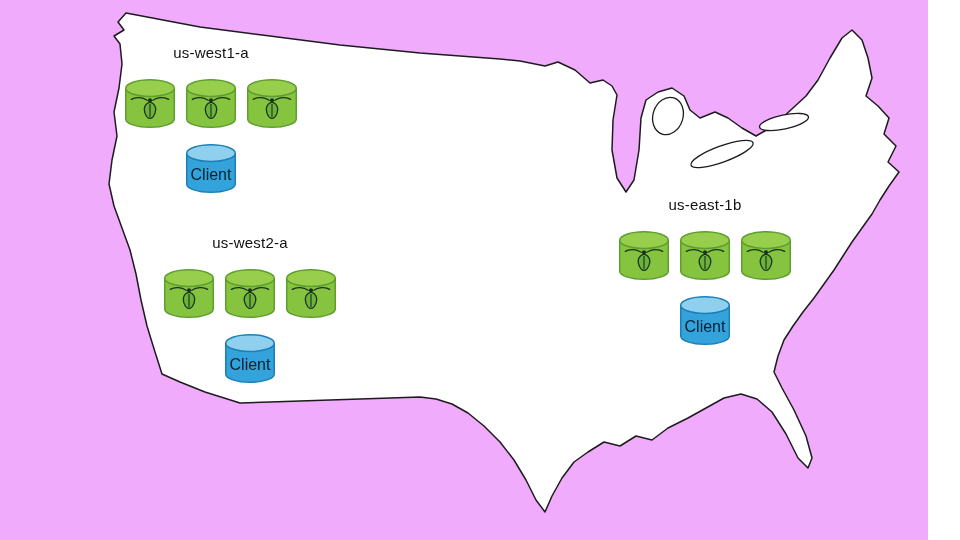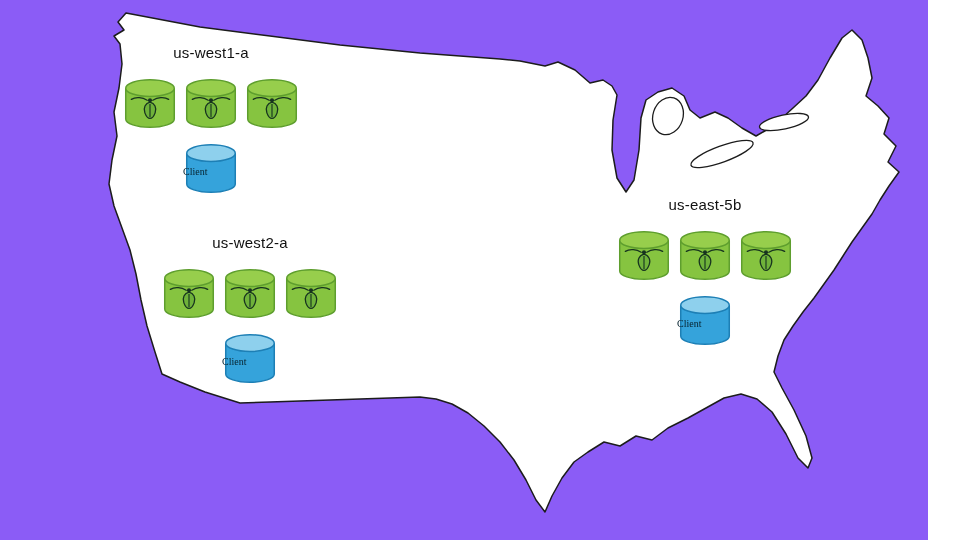--- a/index.html
+++ b/index.html
@@ -1,35 +1,35 @@
 <!DOCTYPE html>
 <html><head>
 <meta charset="utf-8">
 <style>
   html,body{margin:0;padding:0;background:#ffffff;}
   .stage{
     position:relative;
     width:928px;height:540px;
     overflow:hidden;
     font-family:"Liberation Sans", sans-serif;
-    background:#8b5cf6;
+    background:#f0abfc;
   }
   .map-svg{position:absolute;left:0;top:0;width:960px;height:540px;}
   .region{position:absolute;display:flex;flex-direction:column;align-items:center;}
   .region-label{
     font-size:15px;color:#111;letter-spacing:.2px;
     margin-bottom:14px;white-space:nowrap;
   }
   .nodes-row{display:flex;gap:5px;}
   .node-cyl svg{display:block;}
   .client-wrap{position:relative;margin-top:7px;width:56px;height:58px;}
   .client-wrap svg{display:block;}
   .client-label{
     position:absolute;left:0;top:26px;width:100%;
-    text-align:left;font-size:10px;color:#06222e;font-family:Liberation Serif, serif;
+    text-align:center;font-size:16px;color:#06222e;
   }
   .defs-holder{position:absolute;width:0;height:0;overflow:hidden;}
 </style>
 </head>
 <body>
 
 <div class="stage">
 
   <svg class="defs-holder" aria-hidden="true">
     <defs>
@@ -118,21 +118,21 @@
     </div>
     <div class="client-wrap">
       <svg width="56" height="58" viewBox="0 0 60 58">
           <use href="#cyl-blue"></use>
         </svg>
       <span class="client-label">Client</span>
     </div>
   </div>
 
   <div class="region" style="left:616px;top:196px;width:178px;">
-    <div class="region-label">us-east-5b</div>
+    <div class="region-label">us-east-1b</div>
     <div class="nodes-row">
       <div class="node-cyl">
         <svg width="56" height="58" viewBox="0 0 60 58">
             <use href="#cyl-green"></use>
           </svg>
       </div>
       <div class="node-cyl">
         <svg width="56" height="58" viewBox="0 0 60 58">
             <use href="#cyl-green"></use>
           </svg>

